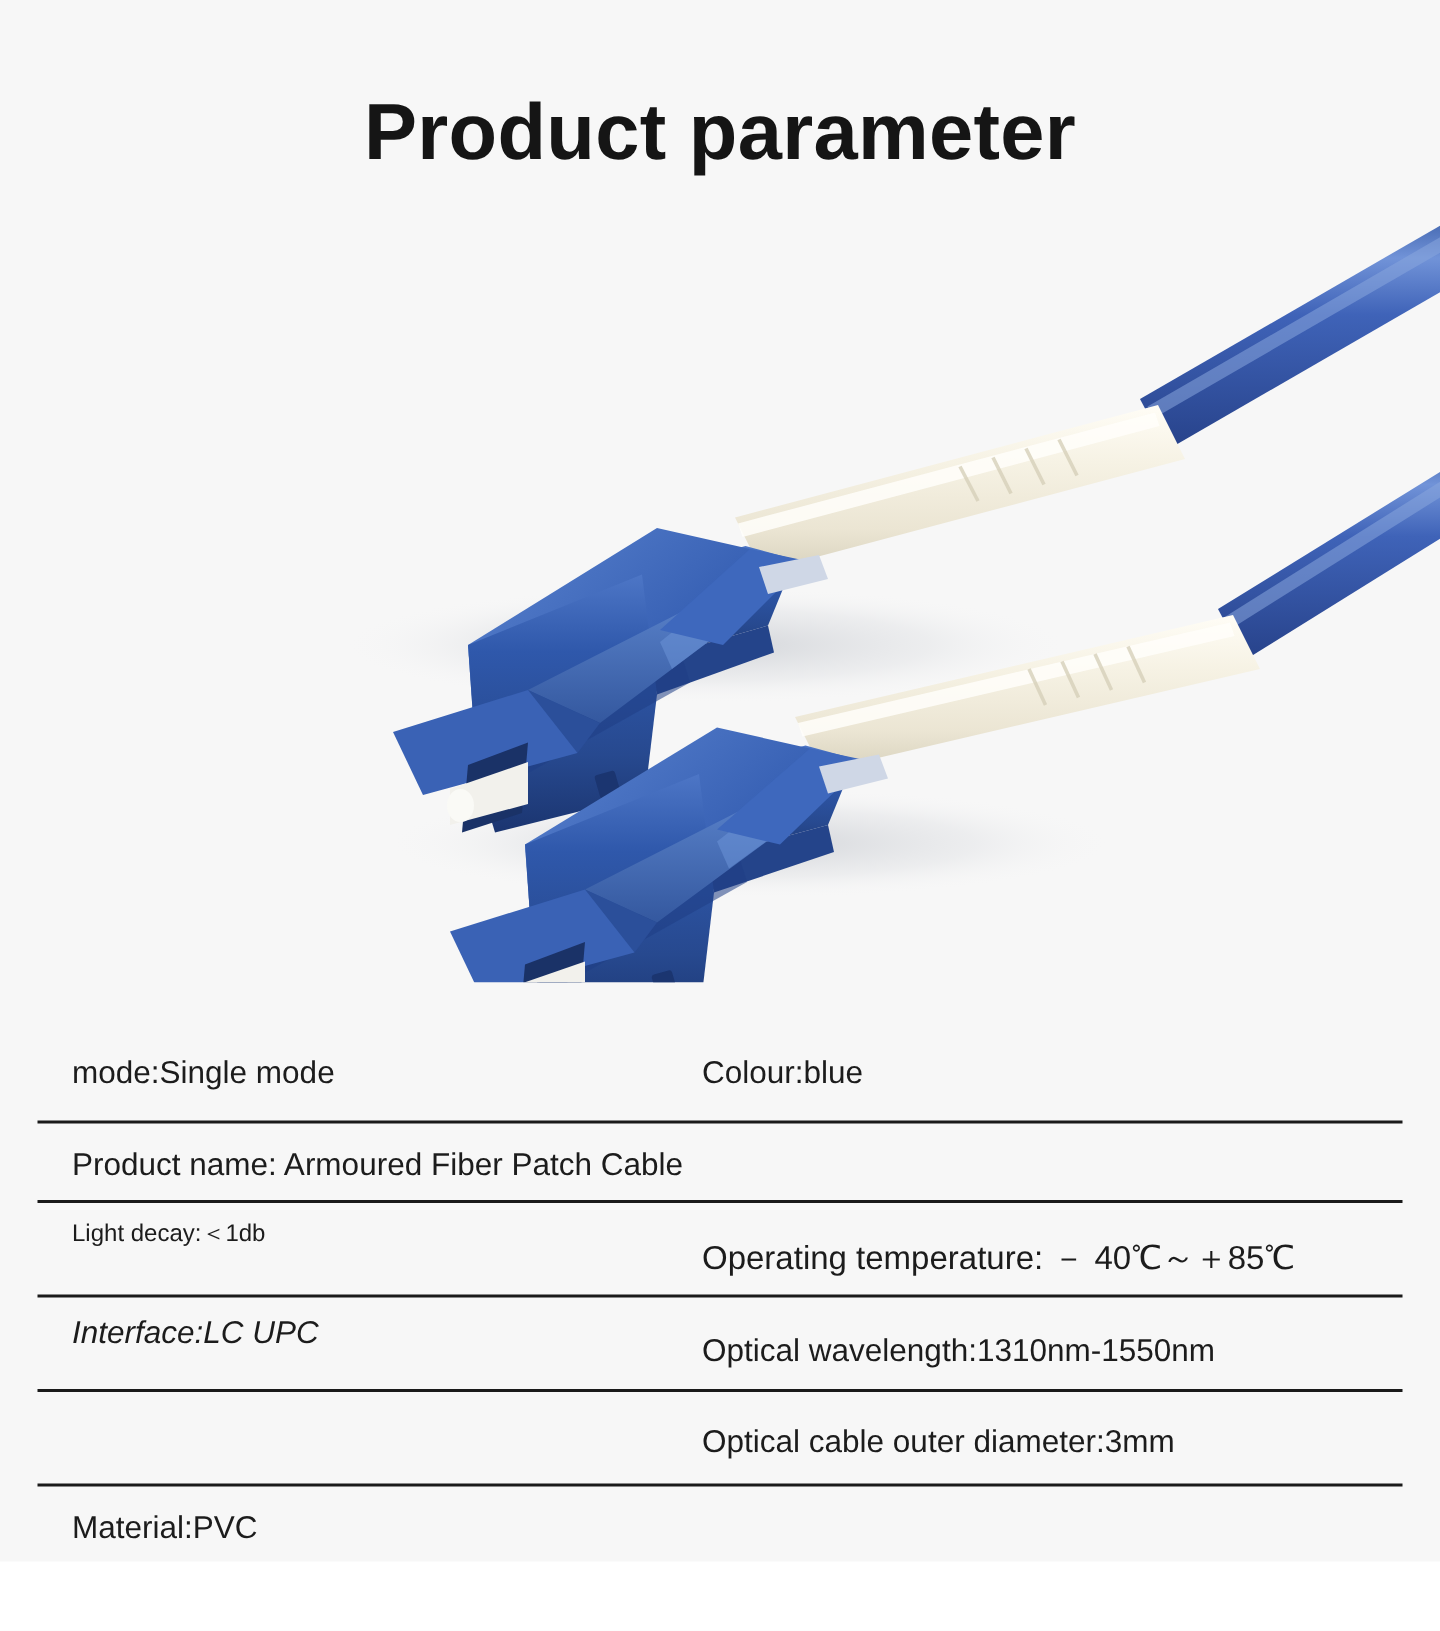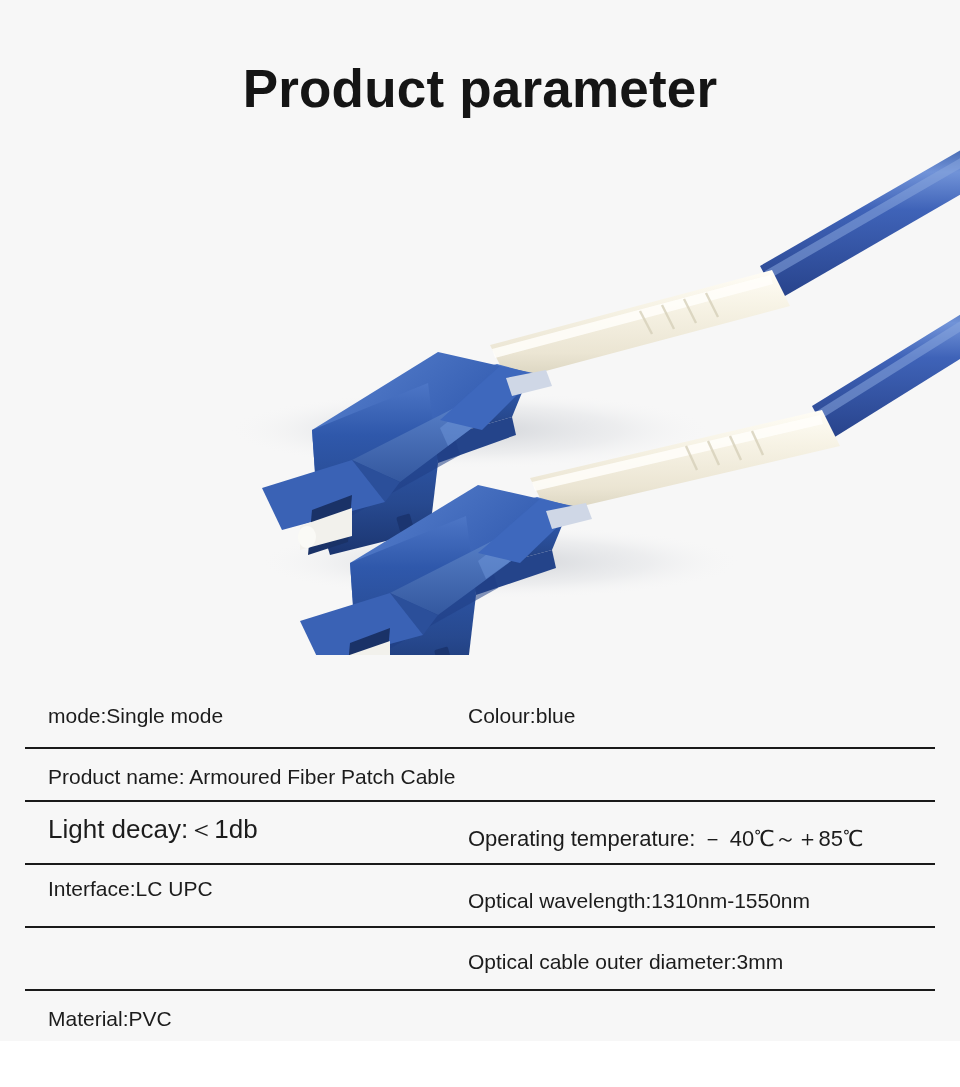--- a/index.html
+++ b/index.html
@@ -72,23 +72,23 @@
     font-size: 21px;
     white-space: nowrap;
   }
   .spec-cell.left  { left: 23px; }
   .spec-cell.right { left: 443px; }
 
   
   .r0 .left  { top: 16px; }
   .r1 .left  { top: 18px; }
   .r1 .right { top: 18px; }
-  .r2 .left  { top: 10px; font-size: 26px; }
+  .r2 .left  { top: 10px; font-size: 16px; }
   .r2 .right { top: 22px; font-size: 22px; }
-  .r3 .left  { top: 12px; }
+  .r3 .left  { top: 12px; font-style: italic; }
   .r3 .right { top: 24px; }
   .r4 .left  { top: 32px; margin-top: 47px; }
   .r4 .right { top: 22px; }
 </style>
 </head>
 <body>
 
 <div class="page">
 
   <div class="content-bg"></div>

